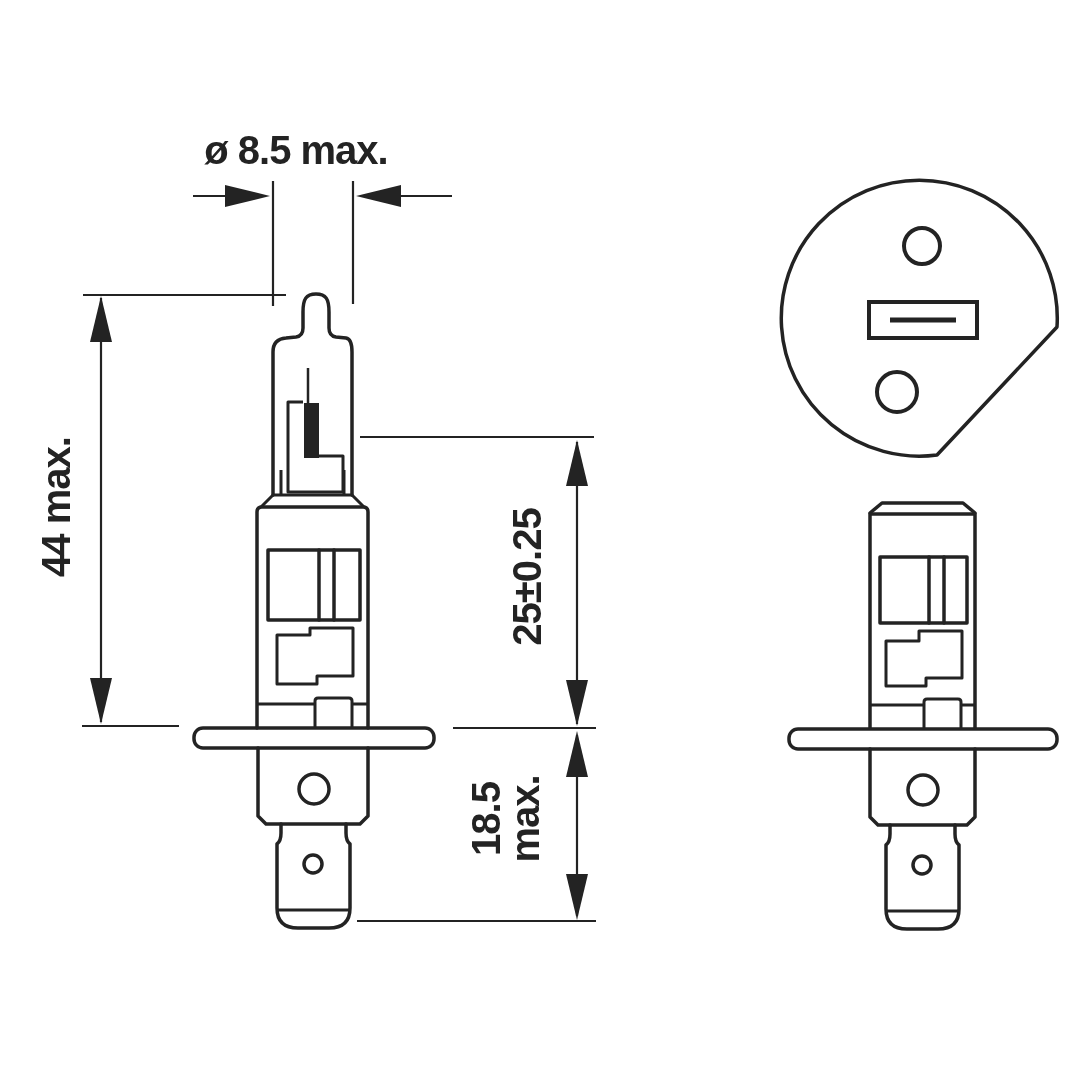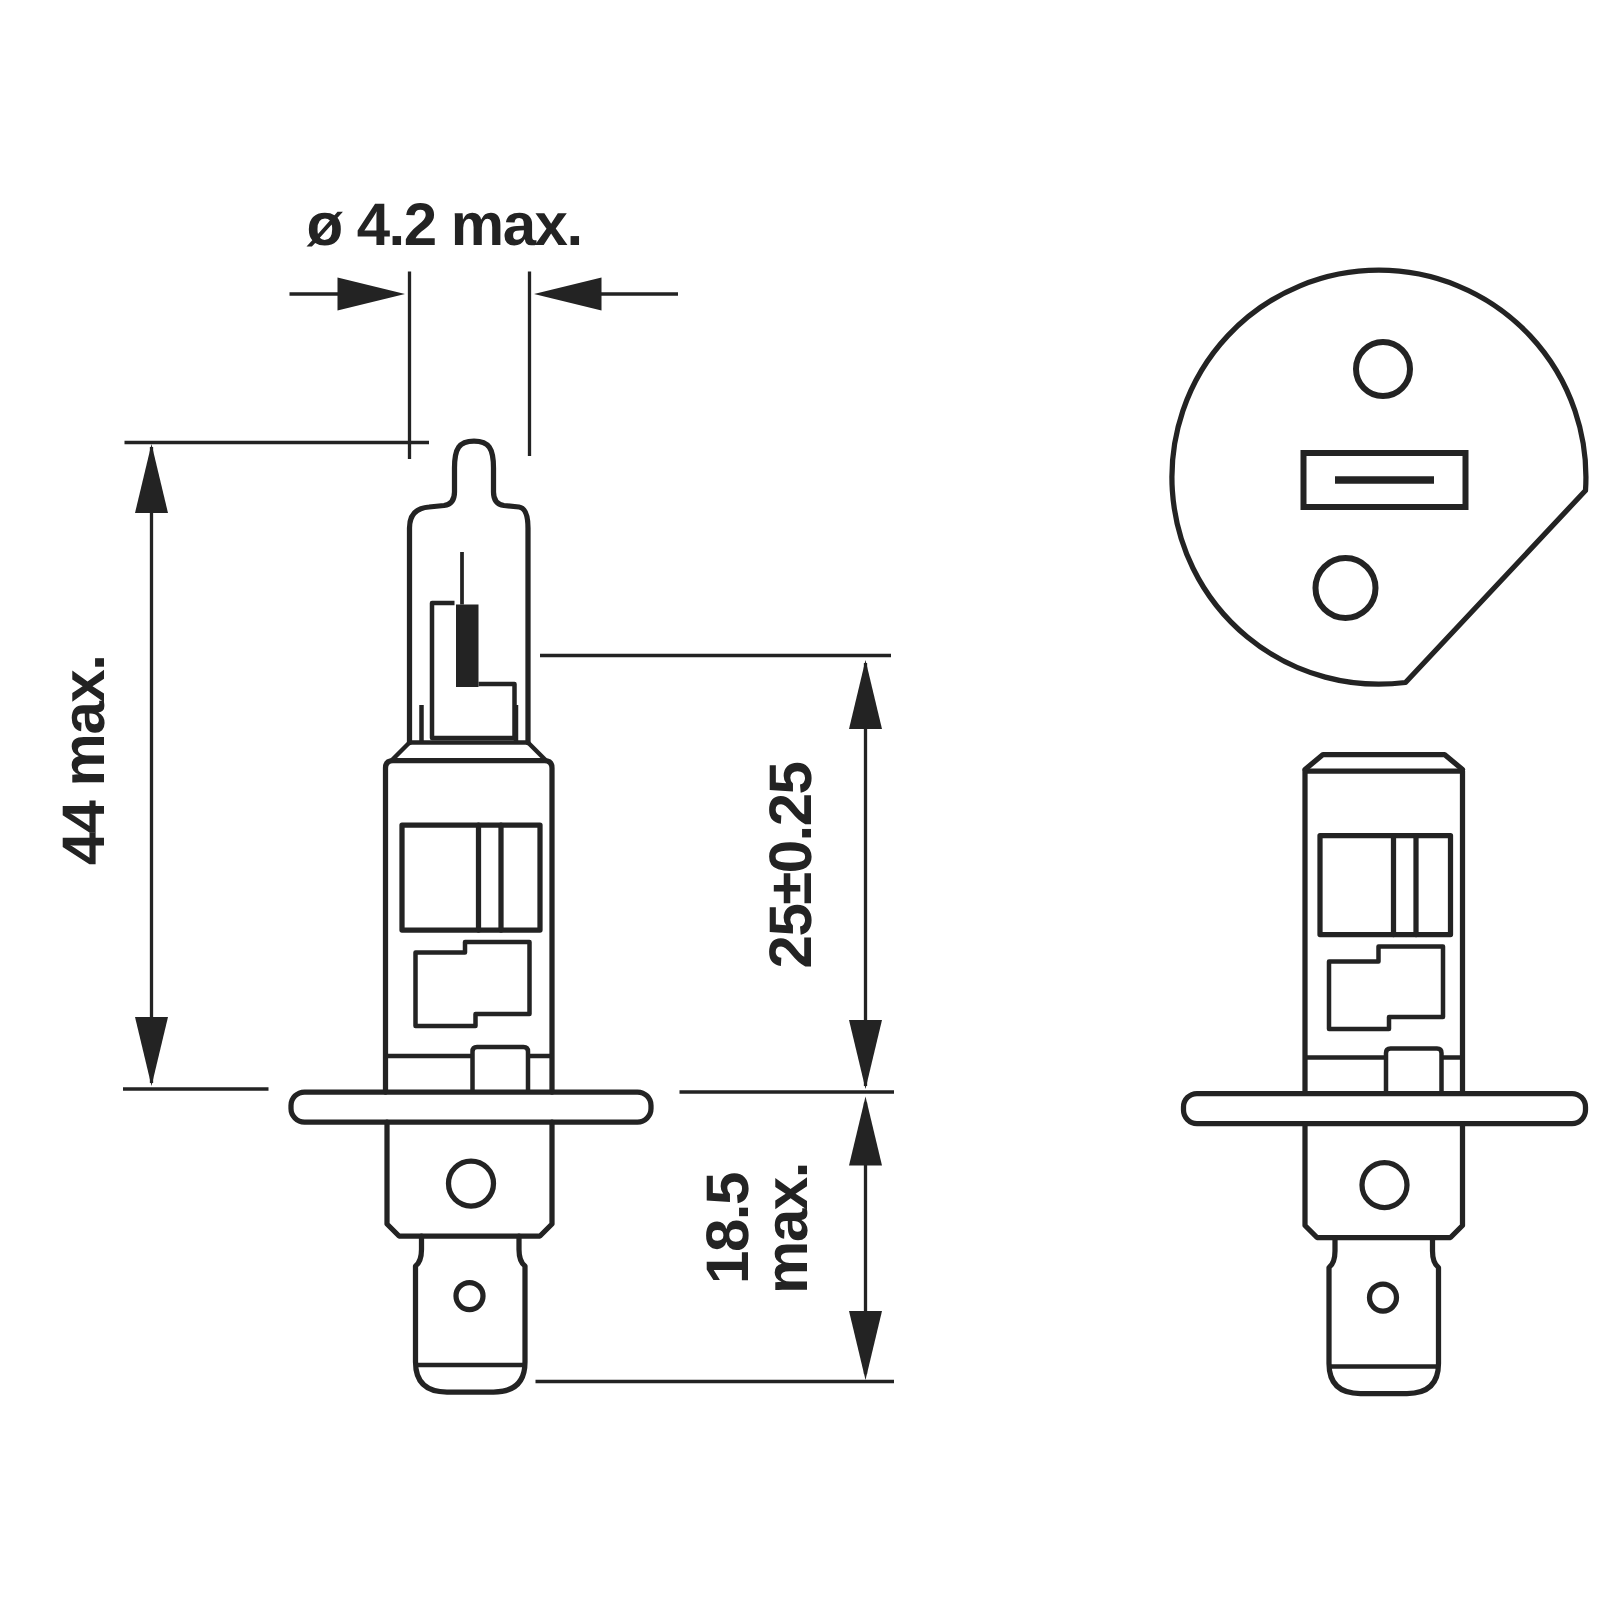--- a/index.html
+++ b/index.html
@@ -107,21 +107,21 @@
       <path class="thin" d="M 924,728 V 702 Q 924,699 927,699 H 958 Q 961,699 961,702 V 728"></path>
       <rect class="outline" x="789" y="729" width="268" height="20" rx="9"></rect>
       <path class="outline" d="M 870,749 V 817 L 878,825 H 967 L 975,817 V 749"></path>
       <circle class="outline" cx="923" cy="790" r="15"></circle>
       <path class="outline" d="M 890,825 V 834 Q 890,842 886,845 V 909 Q 886,929 907,929 H 938 Q 959,929 959,909 V 845 Q 955,842 955,834 V 825"></path>
       <path class="thin" d="M 886,911 H 959"></path>
       <circle class="outline" cx="922" cy="865" r="9"></circle>
     </g>
   </svg>
 
-  <div class="dim-label h-label" style="left:296px;top:151px;">ø 4.2 max.</div>
+  <div class="dim-label h-label" style="left:296px;top:151px;">ø 8.5 max.</div>
 
   <div class="dim-label v-label" style="left:57px;top:507px;">44 max.</div>
 
   <div class="dim-label v-label" style="left:528px;top:577px;">25±0.25</div>
 
   <div class="dim-label v-label" style="left:506px;top:819px;">
     <div>18.5</div>
     <div>max.</div>
   </div>
 

